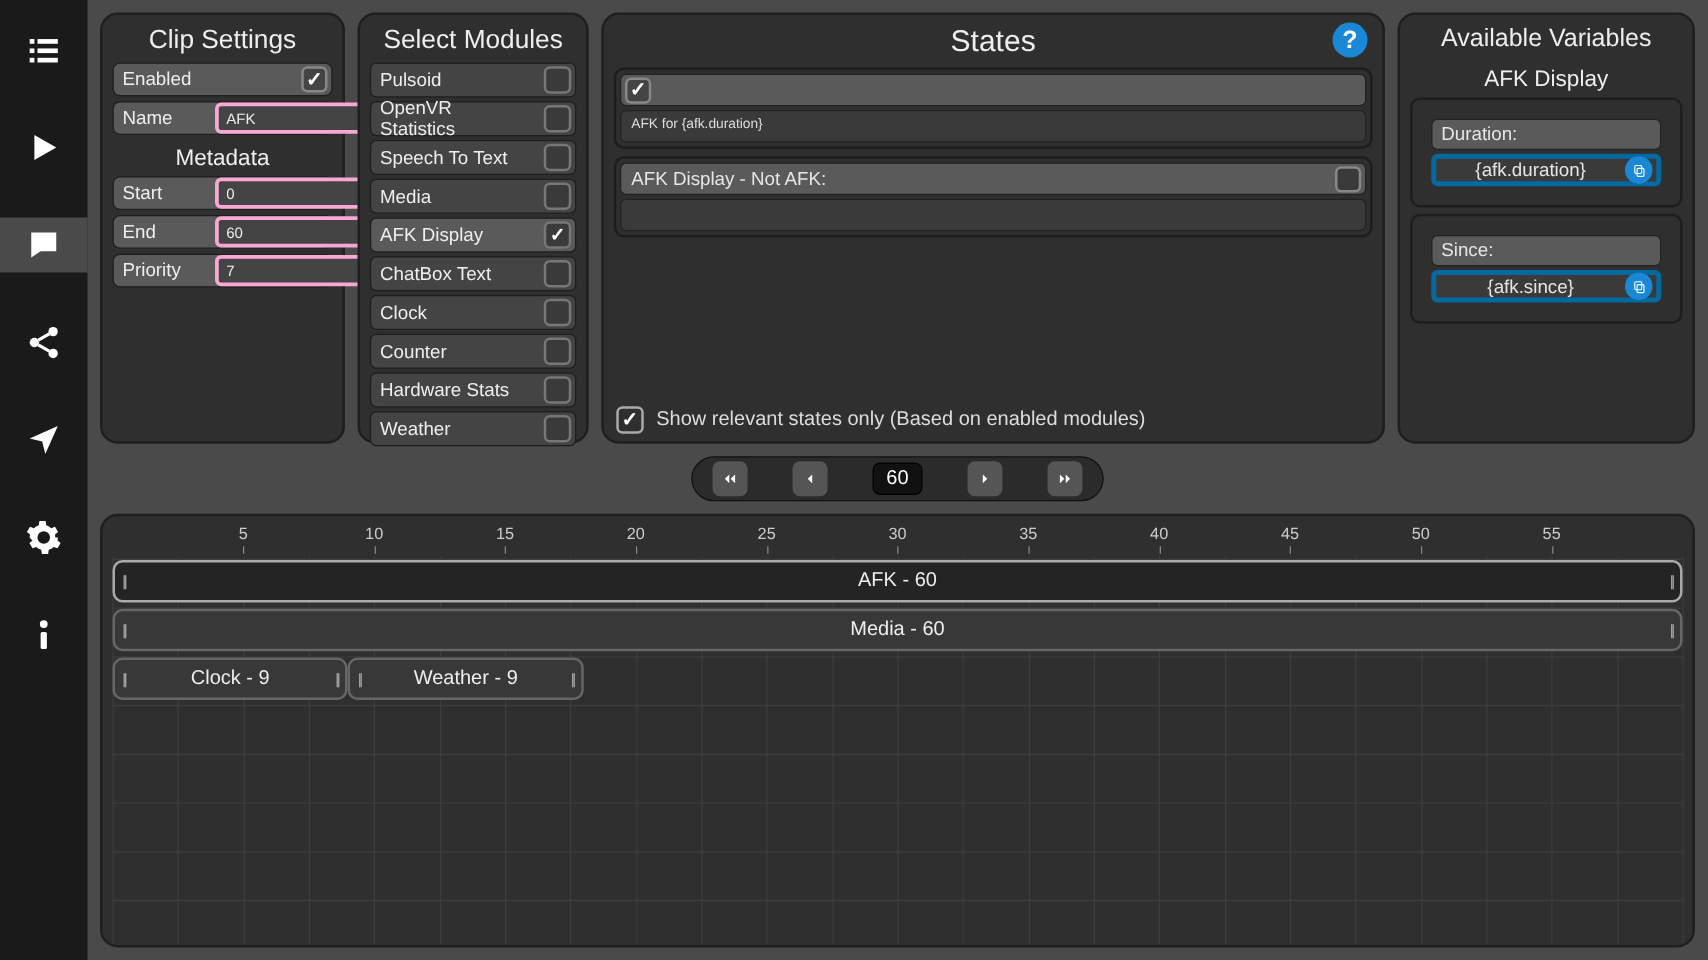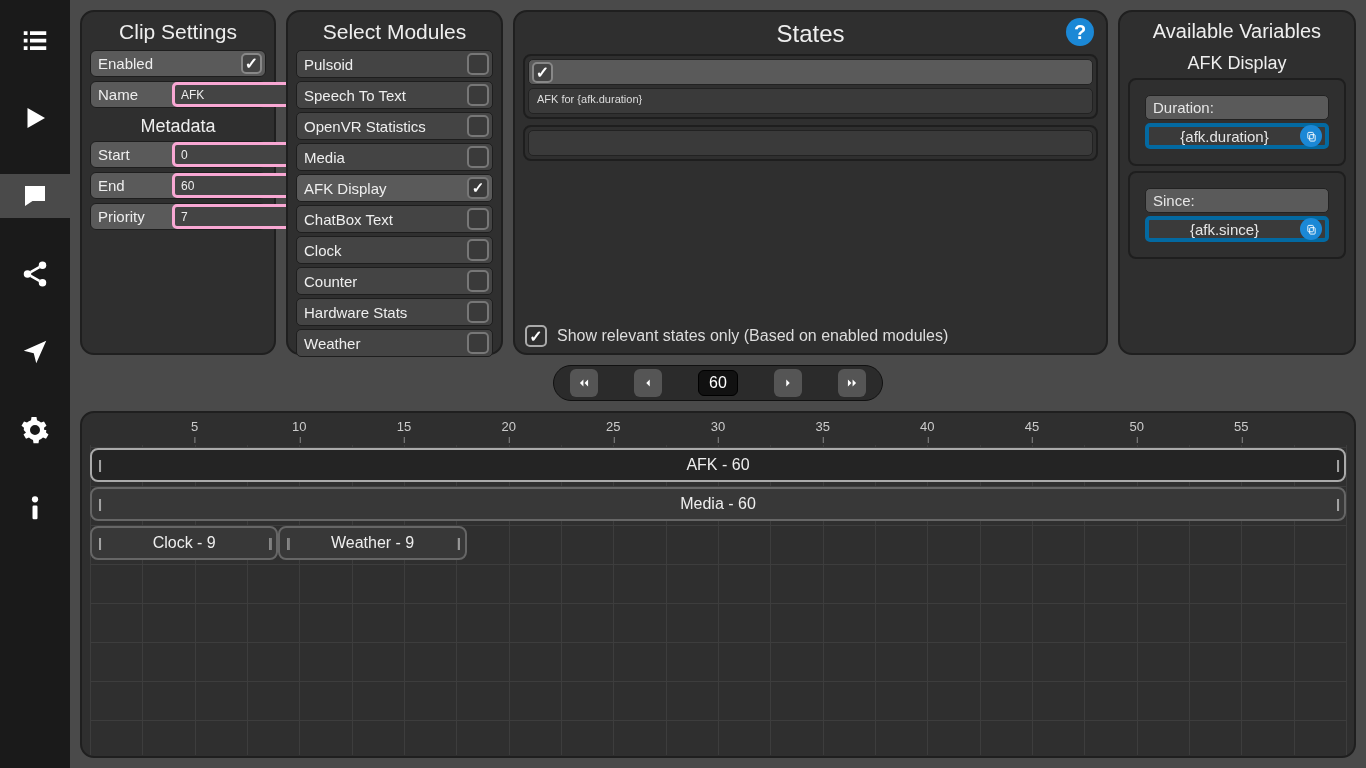--- a/index.html
+++ b/index.html
@@ -123,21 +123,21 @@
 }
 .checkbox.checked { background:#444; }
 .checkbox.checked::after {
   content: '✓';
   color: #fff;
   font-size: 16px;
   font-weight: bold;
 }
 
 
-.modules-panel { width: 217px; }
+.modules-panel { width: 185px; }
 .module-row {
   display: flex;
   align-items: center;
   background: #444;
   border: 1px solid #1e1e1e;
   border-radius: 5px;
   margin-bottom: 3px;
   height: 28px;
 }
 .module-label {
@@ -469,25 +469,25 @@
     </div>
 
     <div class="panel modules-panel">
       <div class="panel-title">Select Modules</div>
       <div id="modules-list">
           <div class="module-row">
             <div class="module-label">Pulsoid</div>
             <div class="module-check"></div>
           </div>
           <div class="module-row">
+            <div class="module-label">OpenVR Statistics</div>
+            <div class="module-check"></div>
+          </div>
+          <div class="module-row">
             <div class="module-label">Speech To Text</div>
-            <div class="module-check"></div>
-          </div>
-          <div class="module-row">
-            <div class="module-label">OpenVR Statistics</div>
             <div class="module-check"></div>
           </div>
           <div class="module-row">
             <div class="module-label">Media</div>
             <div class="module-check"></div>
           </div>
           <div class="module-row checked">
             <div class="module-label">AFK Display</div>
             <div class="module-check checked"></div>
           </div>
@@ -522,20 +522,24 @@
           </div>
       </div>
       <div id="states-list">
           <div class="state-group">
             <div class="state-head">
               <div class="checkbox checked"></div>
             </div>
             <div class="state-body">AFK for {afk.duration}</div>
           </div>
           <div class="state-group">
+            <div class="state-head">
+              <div class="state-head-label">AFK Display - Not AFK:</div>
+              <div class="checkbox"></div>
+            </div>
             <div class="state-body"></div>
           </div>
         </div>
       <div class="states-footer">
         <div class="footer-check checked"></div>
         <div class="footer-text">Show relevant states only (Based on enabled modules)</div>
       </div>
     </div>
 
     <div class="panel vars-panel">

